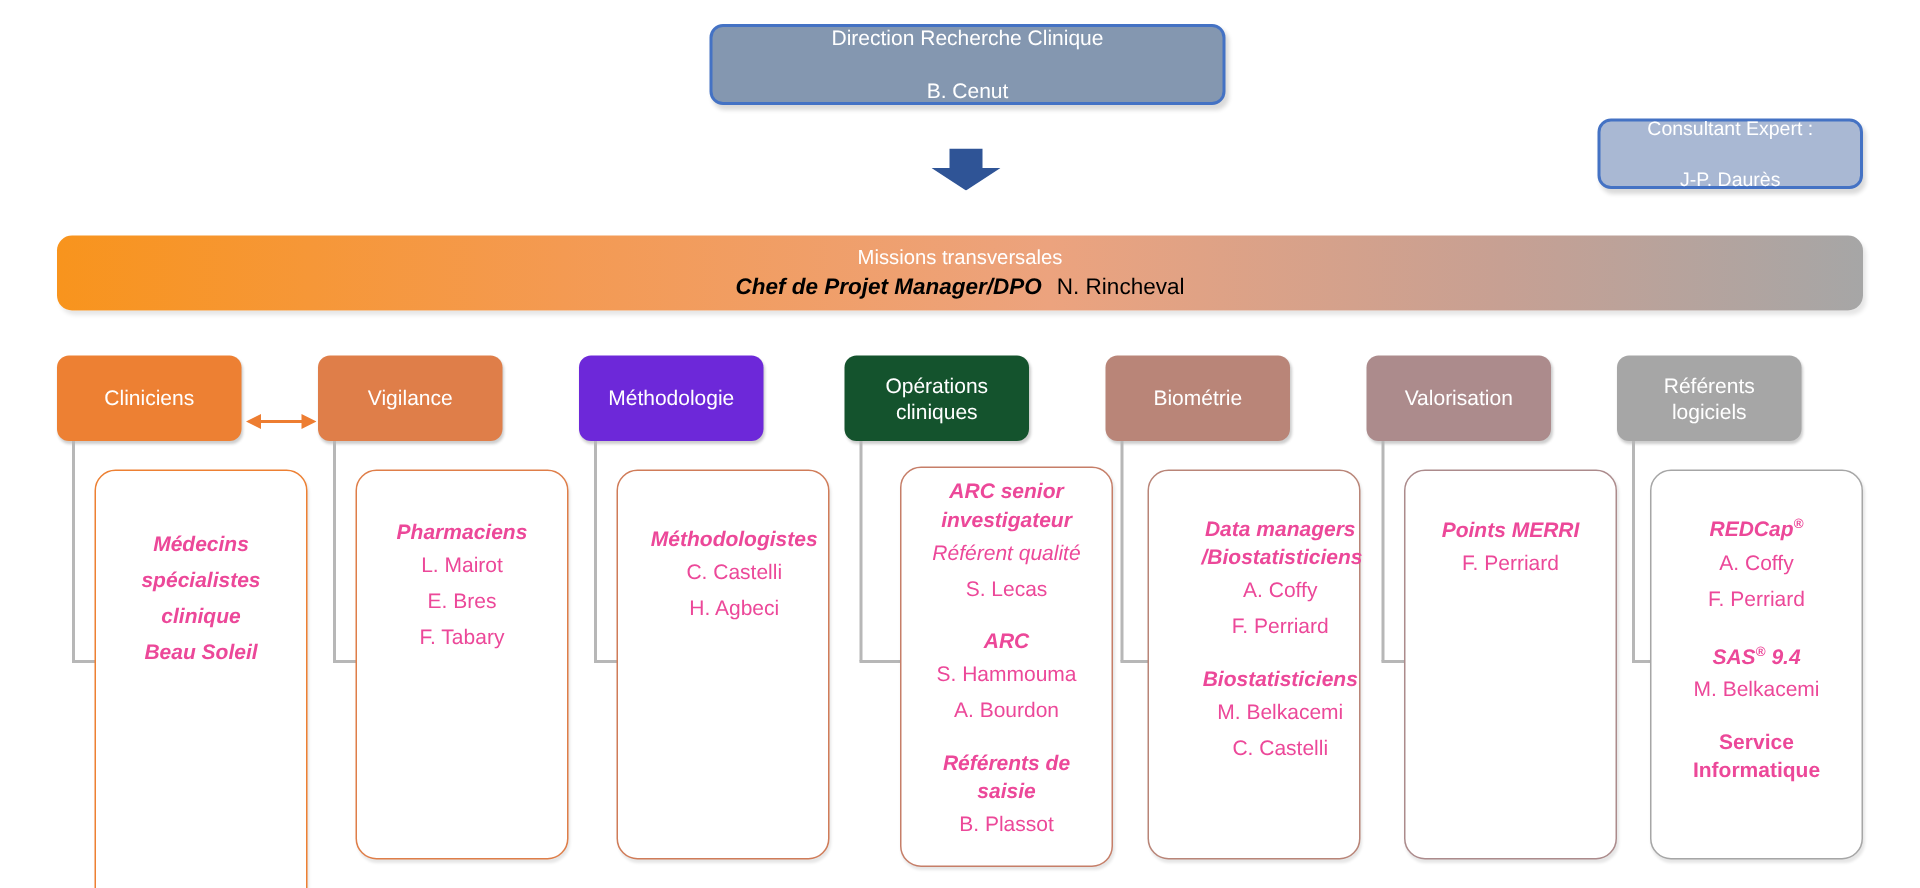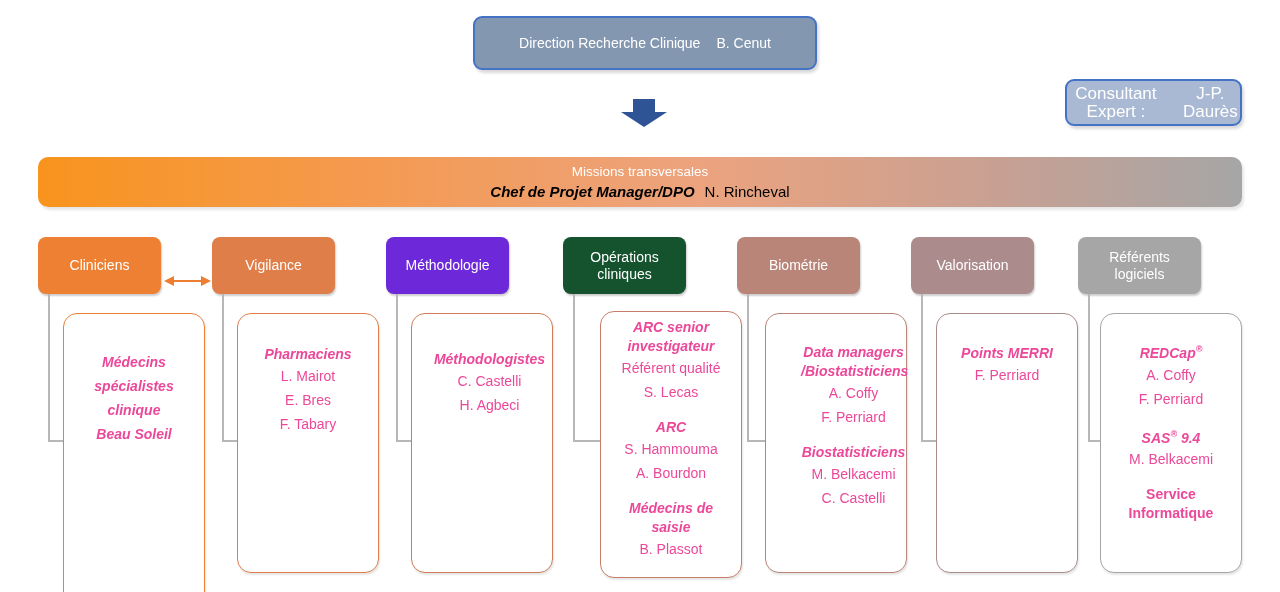--- a/index.html
+++ b/index.html
@@ -2,29 +2,29 @@
 <html><head>
 <meta charset="utf-8">
 <style>
   * { box-sizing: border-box; }
   html,body { margin:0; padding:0; background:#ffffff; }
   body { font-family:"Liberation Sans", sans-serif; }
   #canvas { position:relative; width:1280px; height:592px; background:#ffffff; overflow:hidden; }
 
   .topbox {
     position:absolute; border-radius:9px;
-    display:flex; flex-direction:row; align-items:center; justify-content:center;
+    display:flex; flex-direction:column; align-items:center; justify-content:center;
     text-align:center; color:#ffffff;
     box-shadow:2px 3px 3px rgba(0,0,0,0.15);
     gap:16px;
   }
   #direction-box { left:473px; top:16px; width:344px; height:54px;
     background:#8497B0; border:2px solid #4472C4; font-size:14px; line-height:19px; }
   #consultant-box { left:1065px; top:79px; width:177px; height:47px;
-    background:#A9B8D3; border:2px solid #4472C4; font-size:17px; line-height:18px; }
+    background:#A9B8D3; border:2px solid #4472C4; font-size:13px; line-height:18px; }
 
   #down-arrow { position:absolute; left:621px; top:99px; }
   #link-arrow { position:absolute; left:164px; top:274px; }
 
   #missions-bar {
     position:absolute; left:38px; top:157px; width:1204px; height:50px;
     border-radius:10px;
     background:linear-gradient(90deg,#F8941D 0%,#F49A52 28%,#ECA37E 55%,#C7A093 80%,#A6A6A6 100%);
     box-shadow:2px 3px 3px rgba(0,0,0,0.10);
     display:flex; flex-direction:column; align-items:center; justify-content:center;
@@ -45,21 +45,21 @@
 
   .detail-box {
     position:absolute; width:142px; background:#ffffff;
     border-radius:14px; text-align:center; color:#ec4899;
     box-shadow:1px 2px 2px rgba(0,0,0,0.10);
   }
   .group + .group { margin-top:14px; }
   .heading { font-weight:bold; font-style:italic; font-size:14px; line-height:19px; }
   .heading.upright { font-style:normal; }
   .col-0 .heading { line-height:24px; }
-  .subheading { font-size:14px; line-height:24px; }
+  .subheading { font-style:italic; font-size:14px; line-height:24px; }
   .name { font-size:14px; line-height:24px; }
   sup { font-size:9px; }
 
   .v-line, .h-line { position:absolute; background:#B7B7B7; }
   .v-line { width:1.5px; }
   .h-line { height:1.5px; }
 </style>
 </head>
 <body>
 
@@ -143,21 +143,21 @@
           <div class="heading">investigateur</div>
           <div class="subheading">Référent qualité</div>
           <div class="name">S. Lecas</div>
         </div>
         <div class="group">
           <div class="heading">ARC</div>
           <div class="name">S. Hammouma</div>
           <div class="name">A. Bourdon</div>
         </div>
         <div class="group">
-          <div class="heading">Médecins de</div>
+          <div class="heading">Référents de</div>
           <div class="heading">saisie</div>
           <div class="name">B. Plassot</div>
         </div>
       </div>
       <div class="dept-box" style="left: 737px; background: rgb(185, 133, 120);">
         <span>Biométrie</span>
       </div>
       <div class="v-line" style="left: 747px; top: 294px; height: 147px;"></div>
       <div class="h-line" style="left: 747px; top: 440px; width: 21px;"></div>
       <div class="detail-box col-4" style="left: 765px; top: 313px; height: 260px; padding-top: 29px; border: 1.4px solid rgb(185, 133, 120); padding-left: 35px;">

